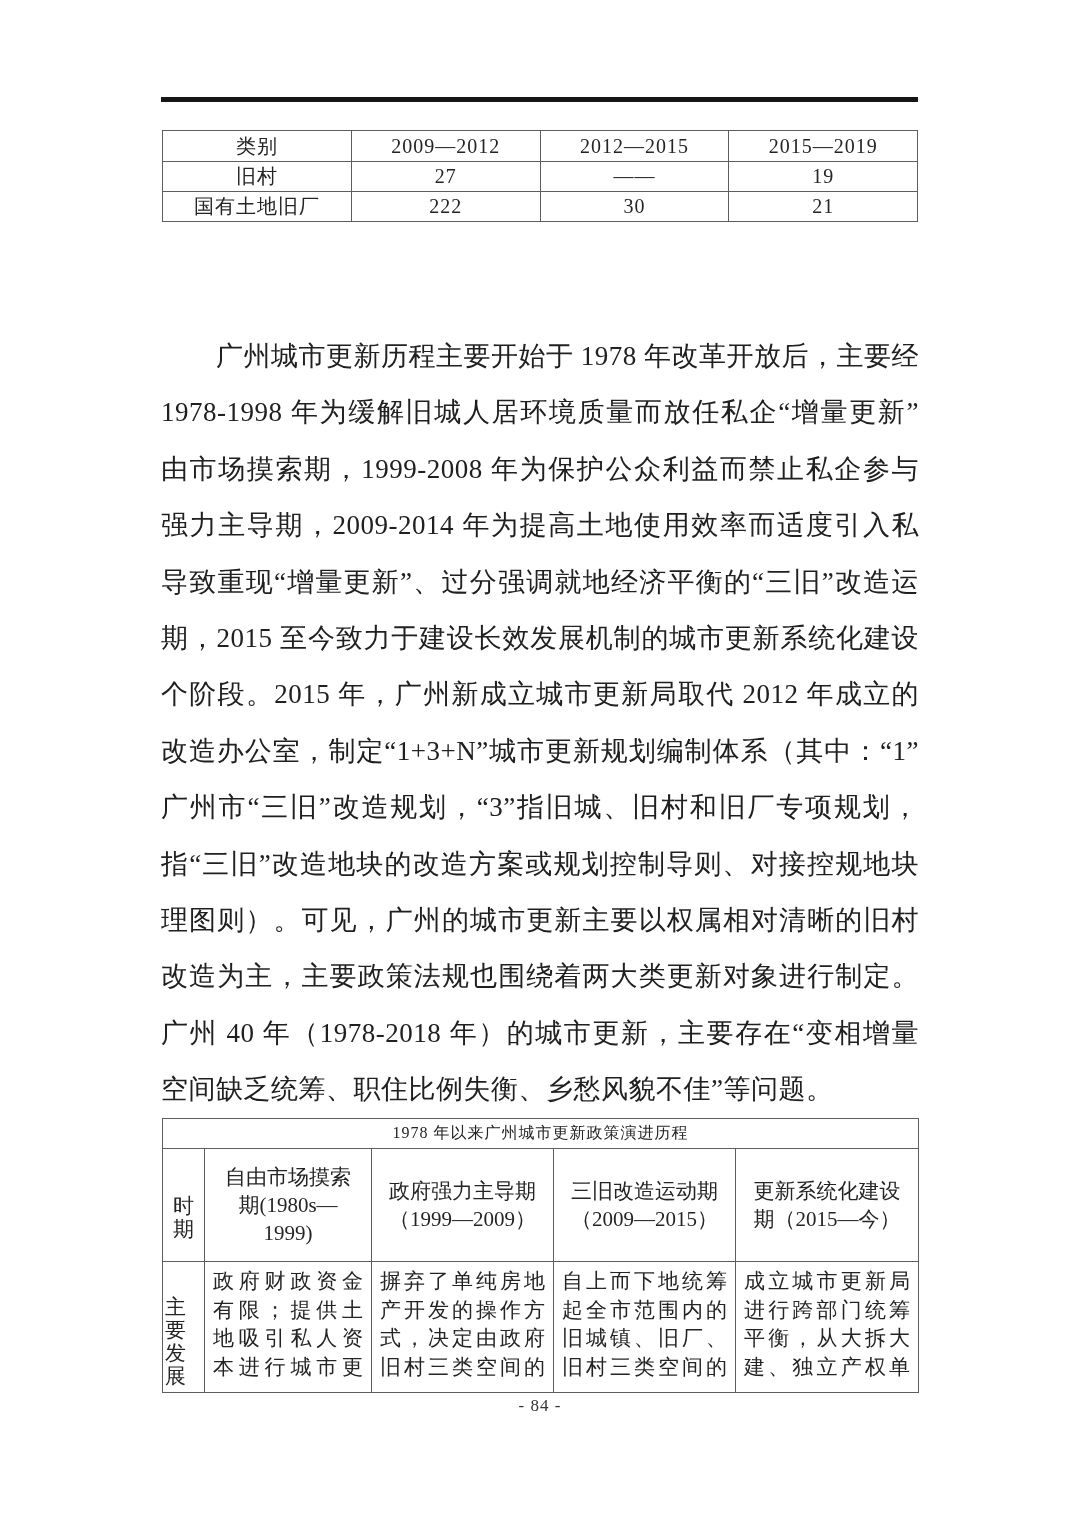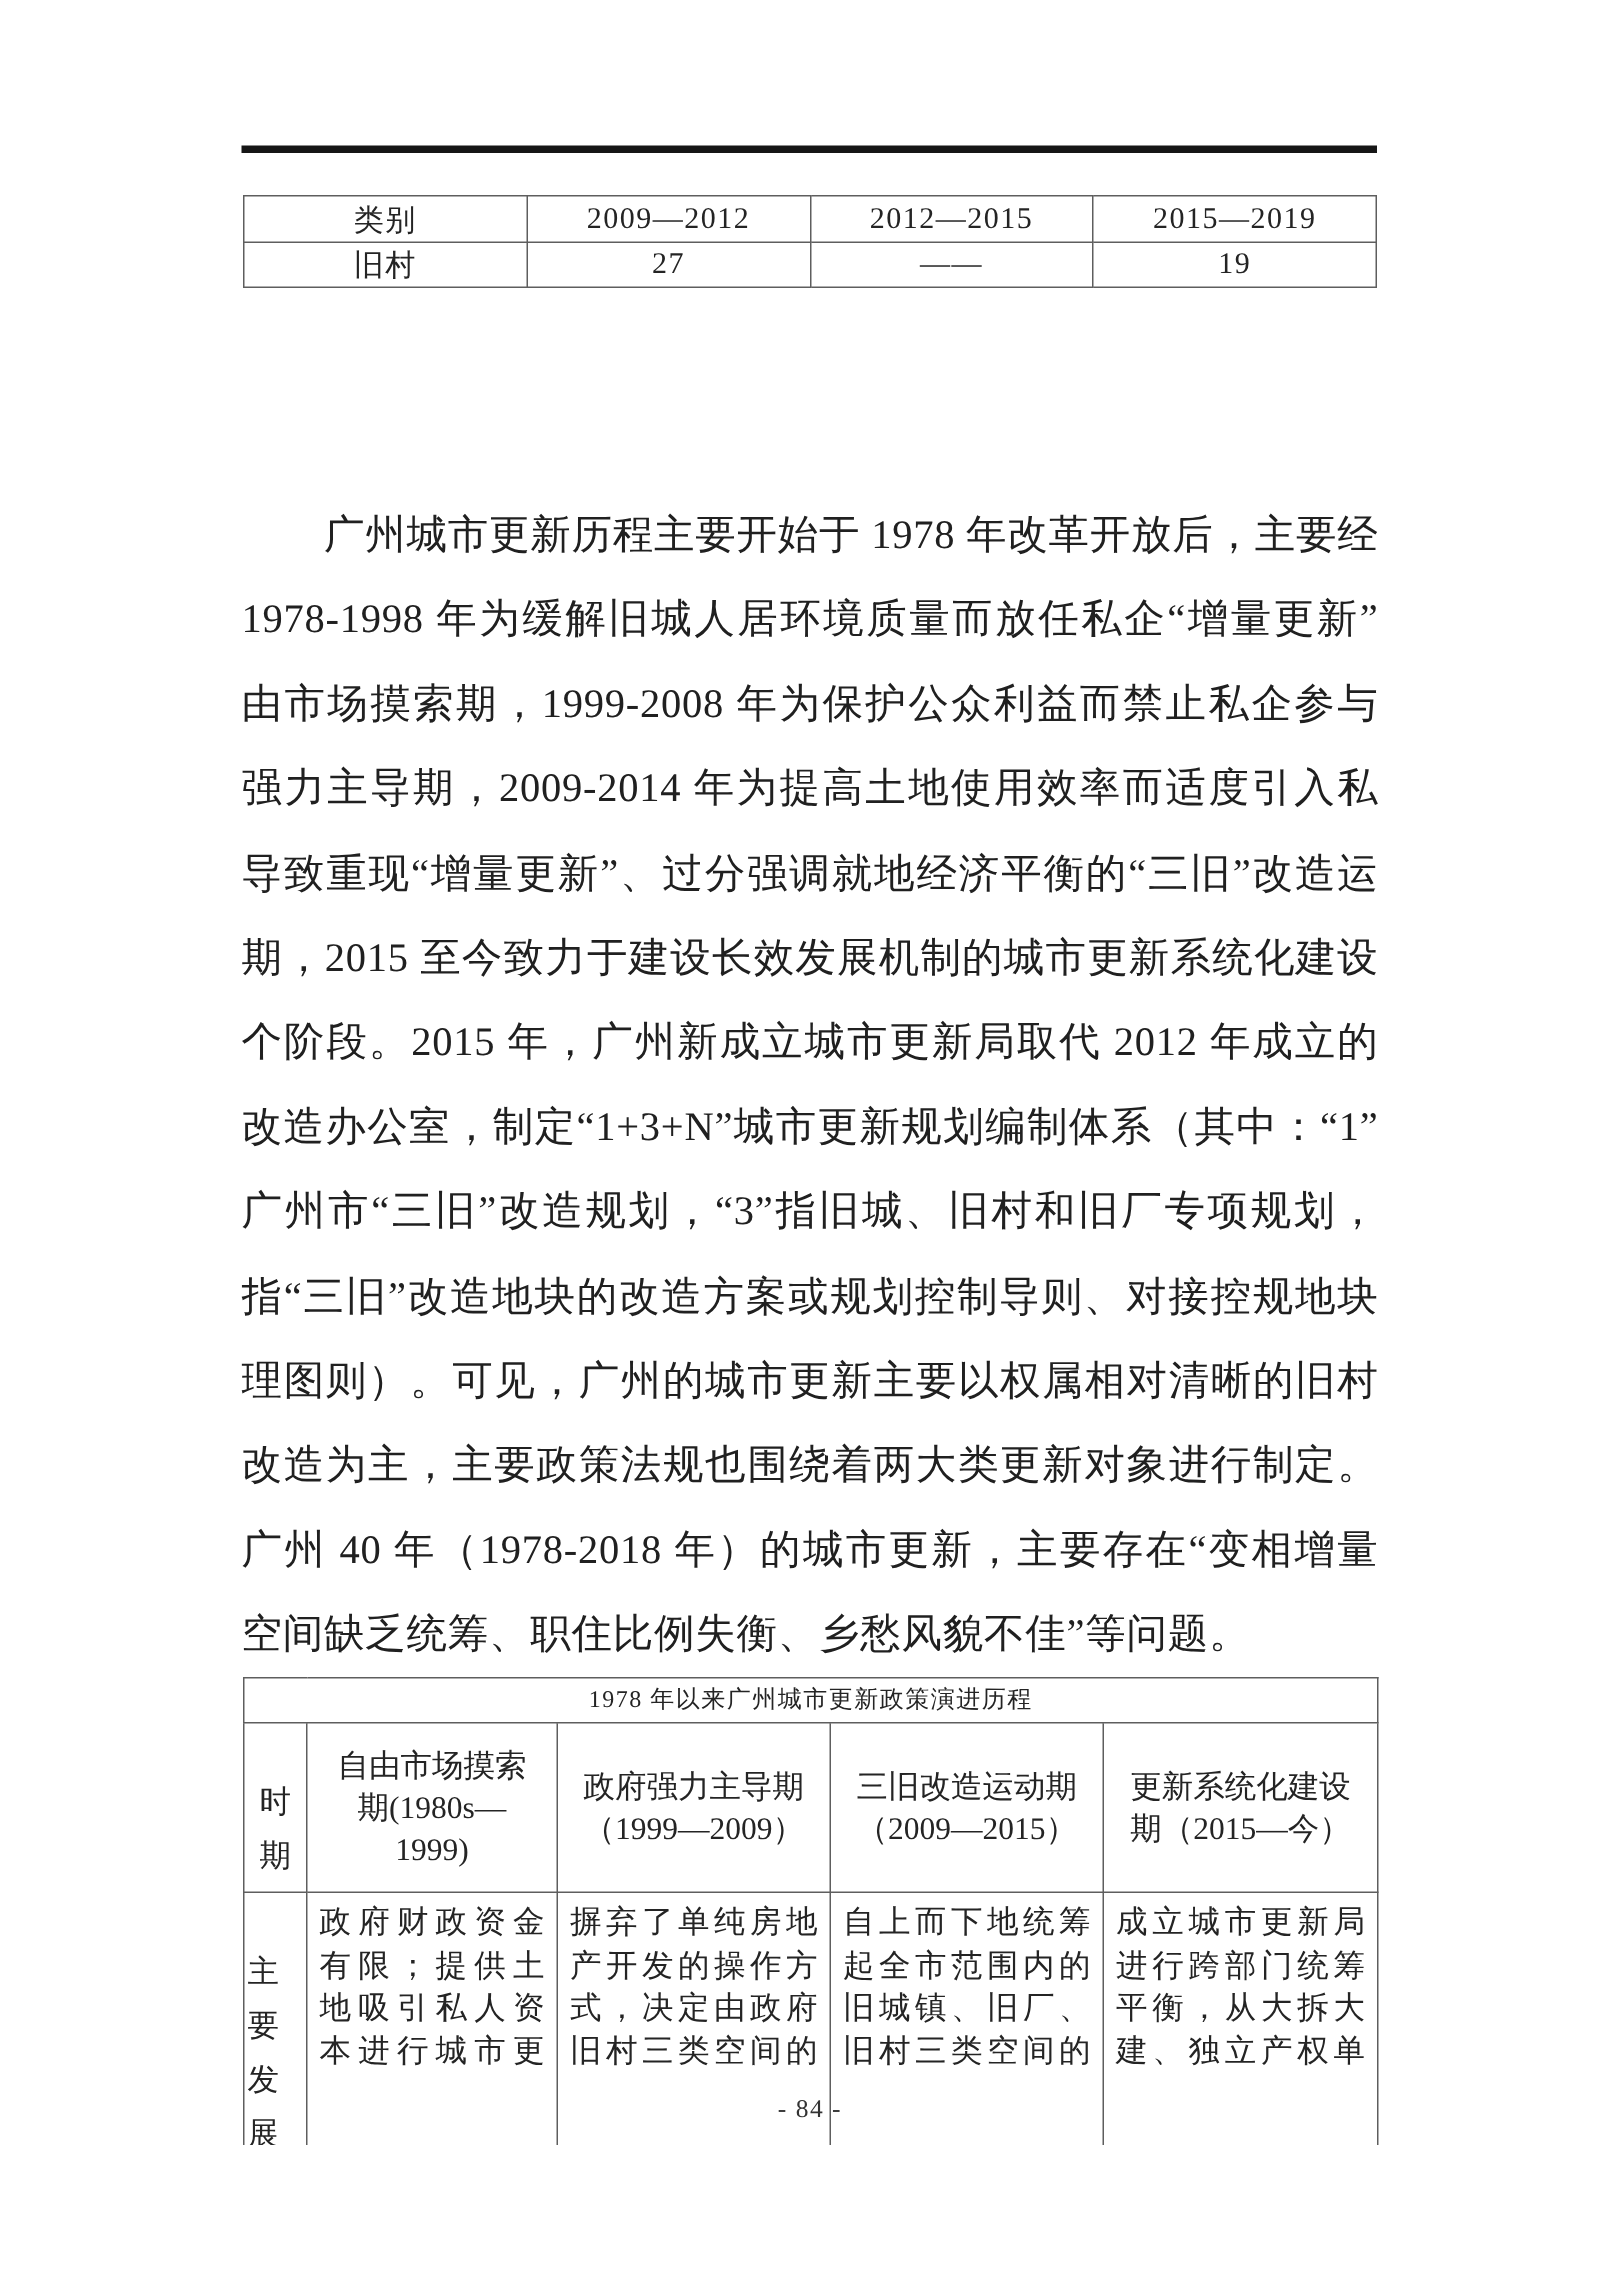--- a/index.html
+++ b/index.html
@@ -64,21 +64,21 @@
     line-height:28.5px;white-space:pre-line;
     text-align:justify;text-align-last:justify;
     padding-top:5px;
   }
   .policy-table td.side-cell{
     text-align:center;text-align-last:center;padding-left:2px;padding-right:2px;
     white-space:normal;
   }
   .vert{
     display:inline-block;width:1em;
-    word-break:break-all;line-height:36px;text-align:left;
+    word-break:break-all;line-height:23px;text-align:left;
   }
   
   .page-number{
     position:absolute;left:0;top:1396px;width:100%;
     text-align:center;font-size:17px;color:#333333;
     font-family:Liberation Serif, serif;
     letter-spacing:1px;
   }
 </style>
 </head>
@@ -100,20 +100,26 @@
         <td>类别</td>
         <td>2009—2012</td>
         <td>2012—2015</td>
         <td>2015—2019</td>
       </tr>
       <tr>
         <td>旧村</td>
         <td>27</td>
         <td>——</td>
         <td>19</td>
+      </tr>
+      <tr>
+        <td>国有土地旧厂</td>
+        <td>222</td>
+        <td>30</td>
+        <td>21</td>
       </tr>
     </tbody>
   </table>
 
 
   <div class="paragraph">
     <div class="pline first">广州城市更新历程主要开始于 1978 年改革开放后，主要经历了</div>
     <div class="pline">1978-1998 年为缓解旧城人居环境质量而放任私企“增量更新”的自</div>
     <div class="pline">由市场摸索期，1999-2008 年为保护公众利益而禁止私企参与的政府</div>
     <div class="pline">强力主导期，2009-2014 年为提高土地使用效率而适度引入私企参与</div>

